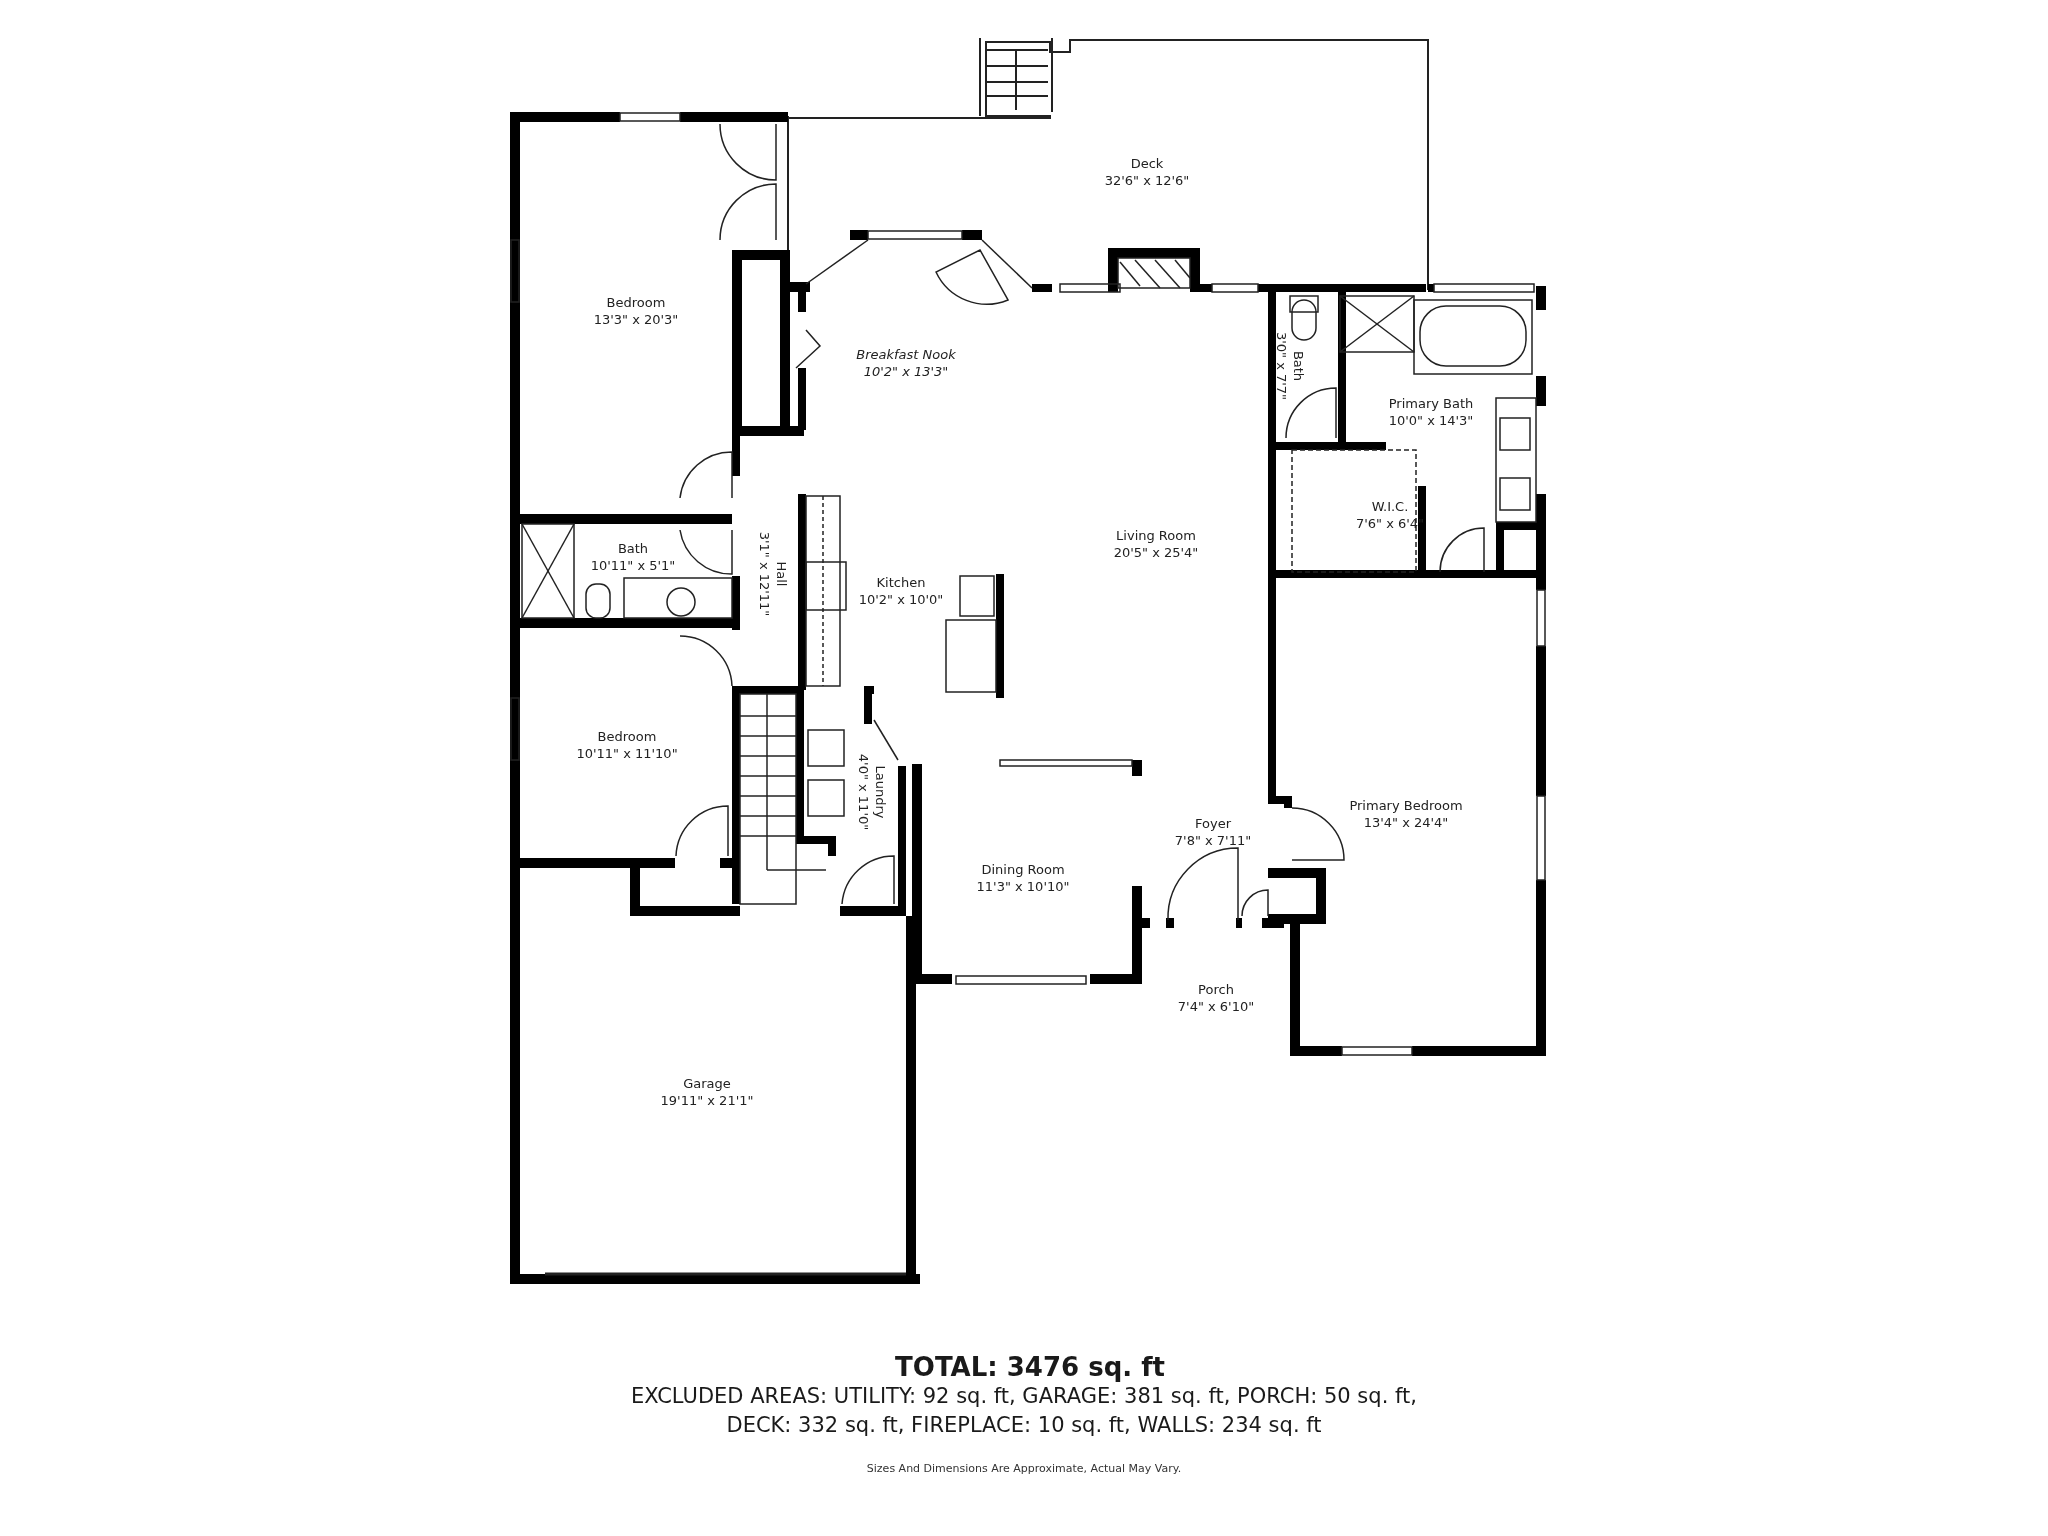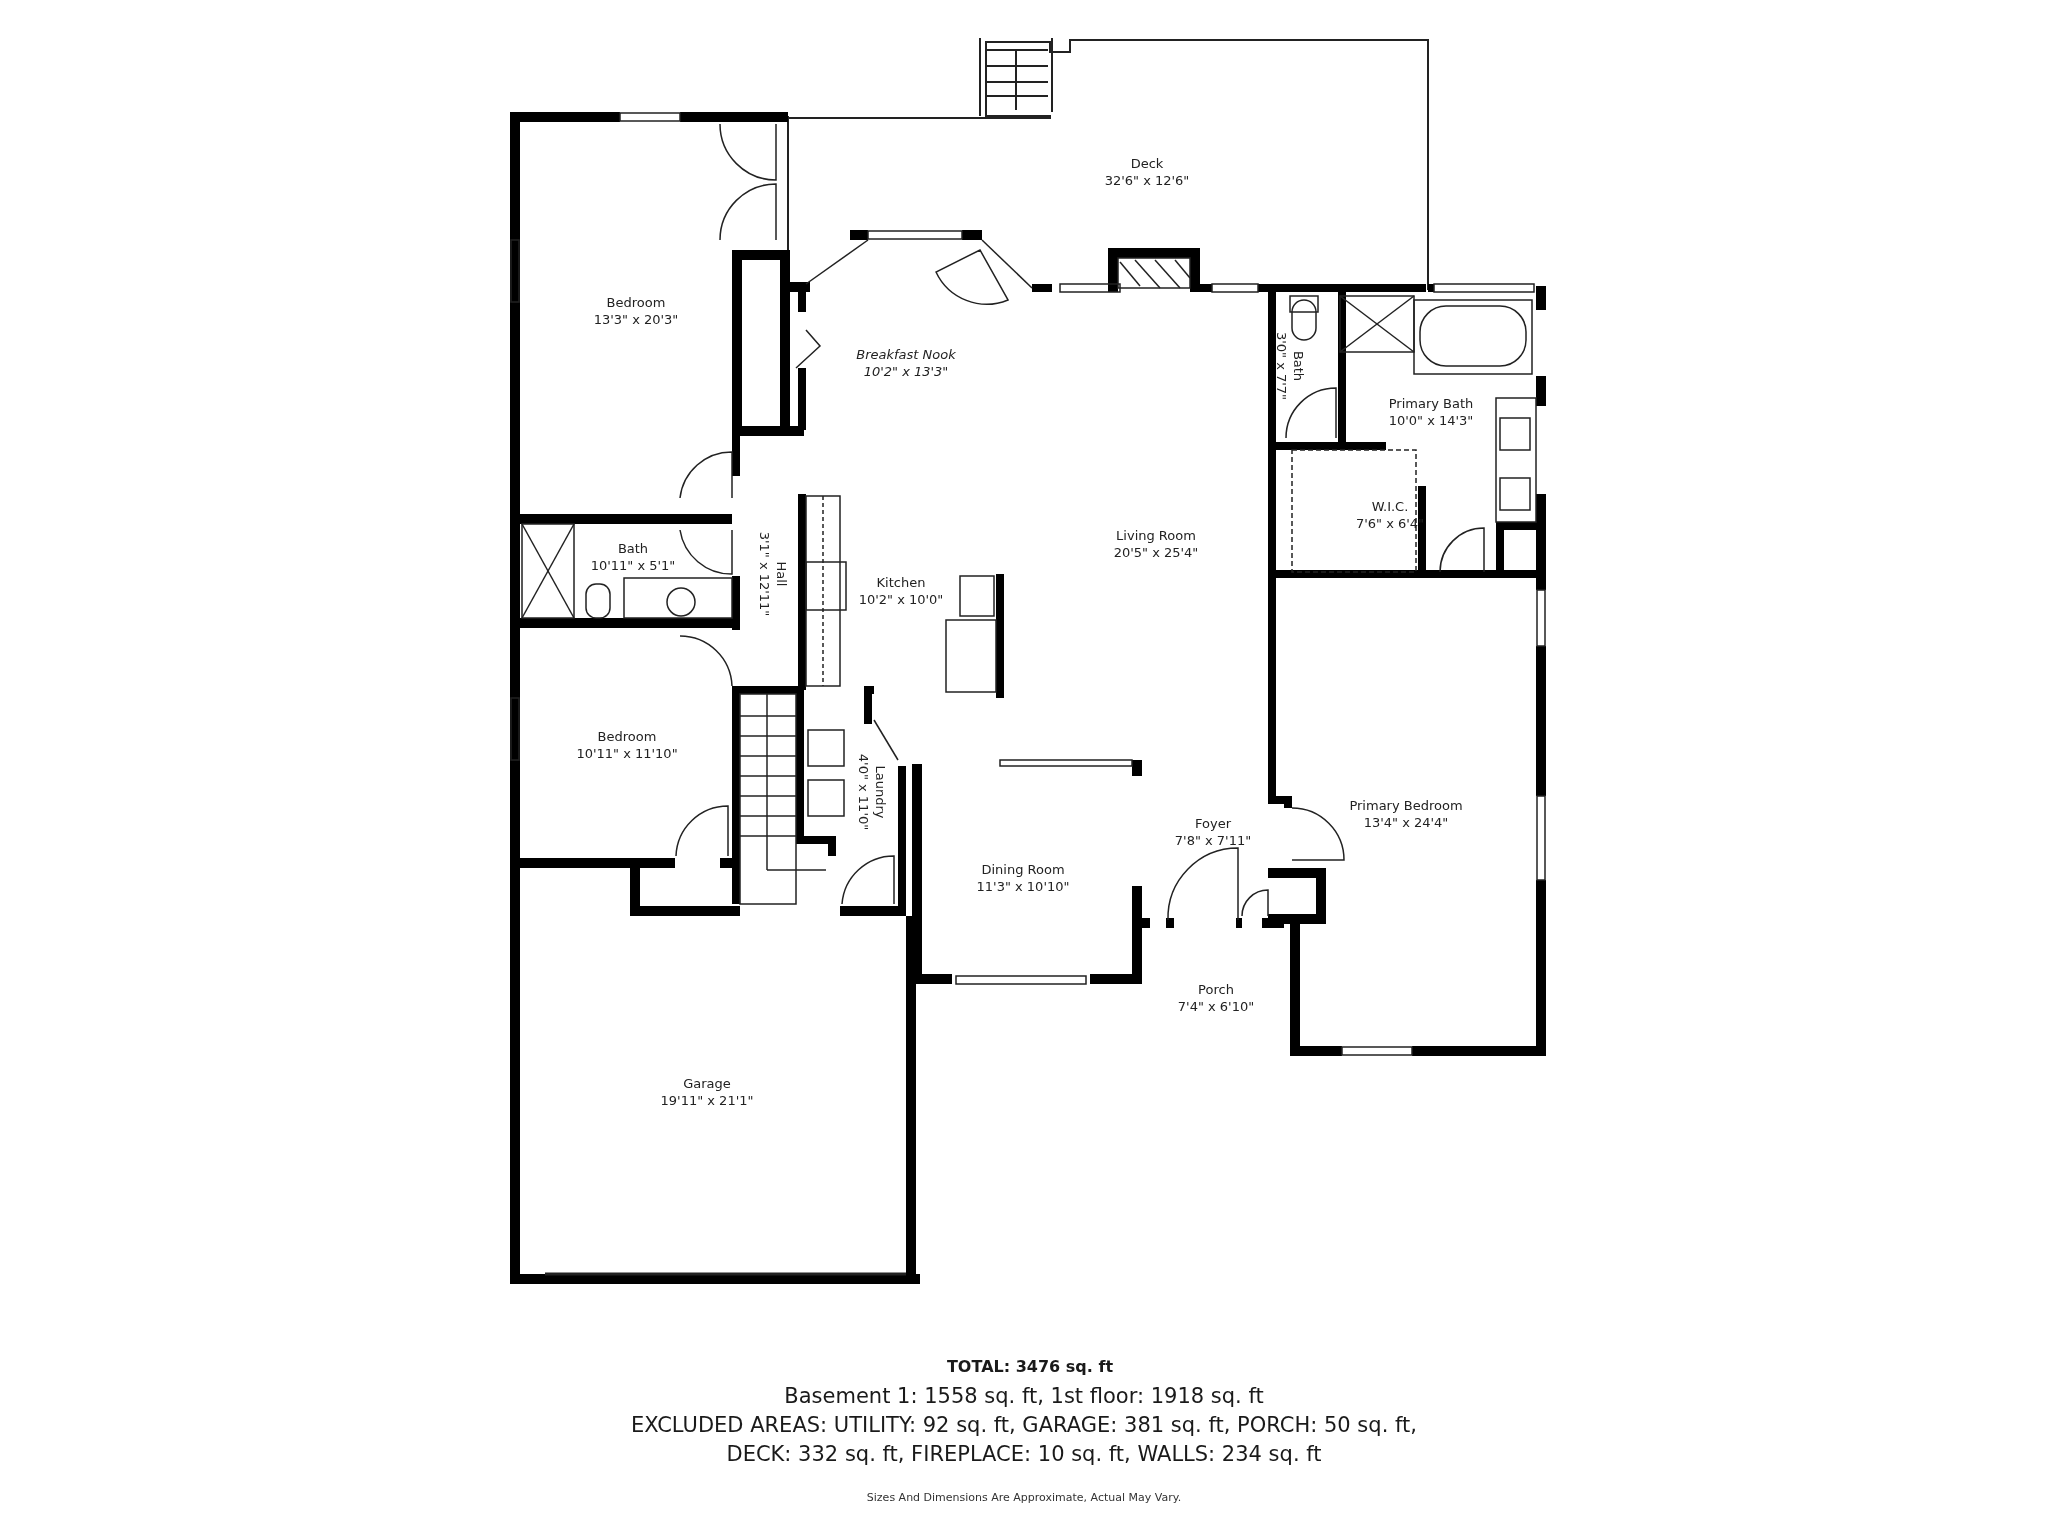--- a/index.html
+++ b/index.html
@@ -2,21 +2,21 @@
 <html><head>
 <meta charset="utf-8">
 <style>
   html,body{margin:0;padding:0;background:#fff;}
   body{width:2048px;height:1536px;position:relative;overflow:hidden;font-family:"Liberation Sans",sans-serif;color:#1a1a1a;}
   svg#plan{position:absolute;left:0;top:0;}
   .room-label{position:absolute;text-align:center;font-family:"DejaVu Sans",sans-serif;font-size:13px;line-height:17px;color:#222;transform:translate(-50%,-50%);white-space:nowrap;}
   .room-label.rot{transform:translate(-50%,-50%) rotate(90deg);}
   .room-label span{display:block;}
   .summary{position:absolute;left:0;width:2048px;top:1352px;text-align:center;font-family:"DejaVu Sans",sans-serif;}
-  .summary .total{font-size:16px;font-weight:bold;line-height:30px;margin-left:12px;}
+  .summary .total{font-size:26px;font-weight:bold;line-height:30px;margin-left:12px;}
   .summary .line{font-size:21px;line-height:29px;}
   .summary .note{font-size:11px;margin-top:22px;color:#333;}
 </style>
 </head>
 <body>
 
 <svg id="plan" width="2048" height="1536" viewBox="0 0 2048 1536" xmlns="http://www.w3.org/2000/svg">
   <g fill="none" stroke="#222" stroke-width="2">
 
     <polyline points="788,116 788,118 1050,118 1050,116 986,116 986,42 1050,42 1050,52 1070,52 1070,40 1428,40 1428,290"></polyline>
@@ -273,17 +273,16 @@
   <span>Porch</span>
   <span>7'4" x 6'10"</span>
 </div>
 <div class="room-label" style="left:707px;top:1092px;">
   <span>Garage</span>
   <span>19'11" x 21'1"</span>
 </div>
 
 <div class="summary">
   <div class="total">TOTAL: 3476 sq. ft</div>
-  <div class="line">Basement 1: 1558 sq. ft, 1st floor: 1918 sq. ft</div>
   <div class="line">EXCLUDED AREAS: UTILITY: 92 sq. ft, GARAGE: 381 sq. ft, PORCH: 50 sq. ft,</div>
   <div class="line">DECK: 332 sq. ft, FIREPLACE: 10 sq. ft, WALLS: 234 sq. ft</div>
   <div class="note">Sizes And Dimensions Are Approximate, Actual May Vary.</div>
 </div>
 
 </body></html>

